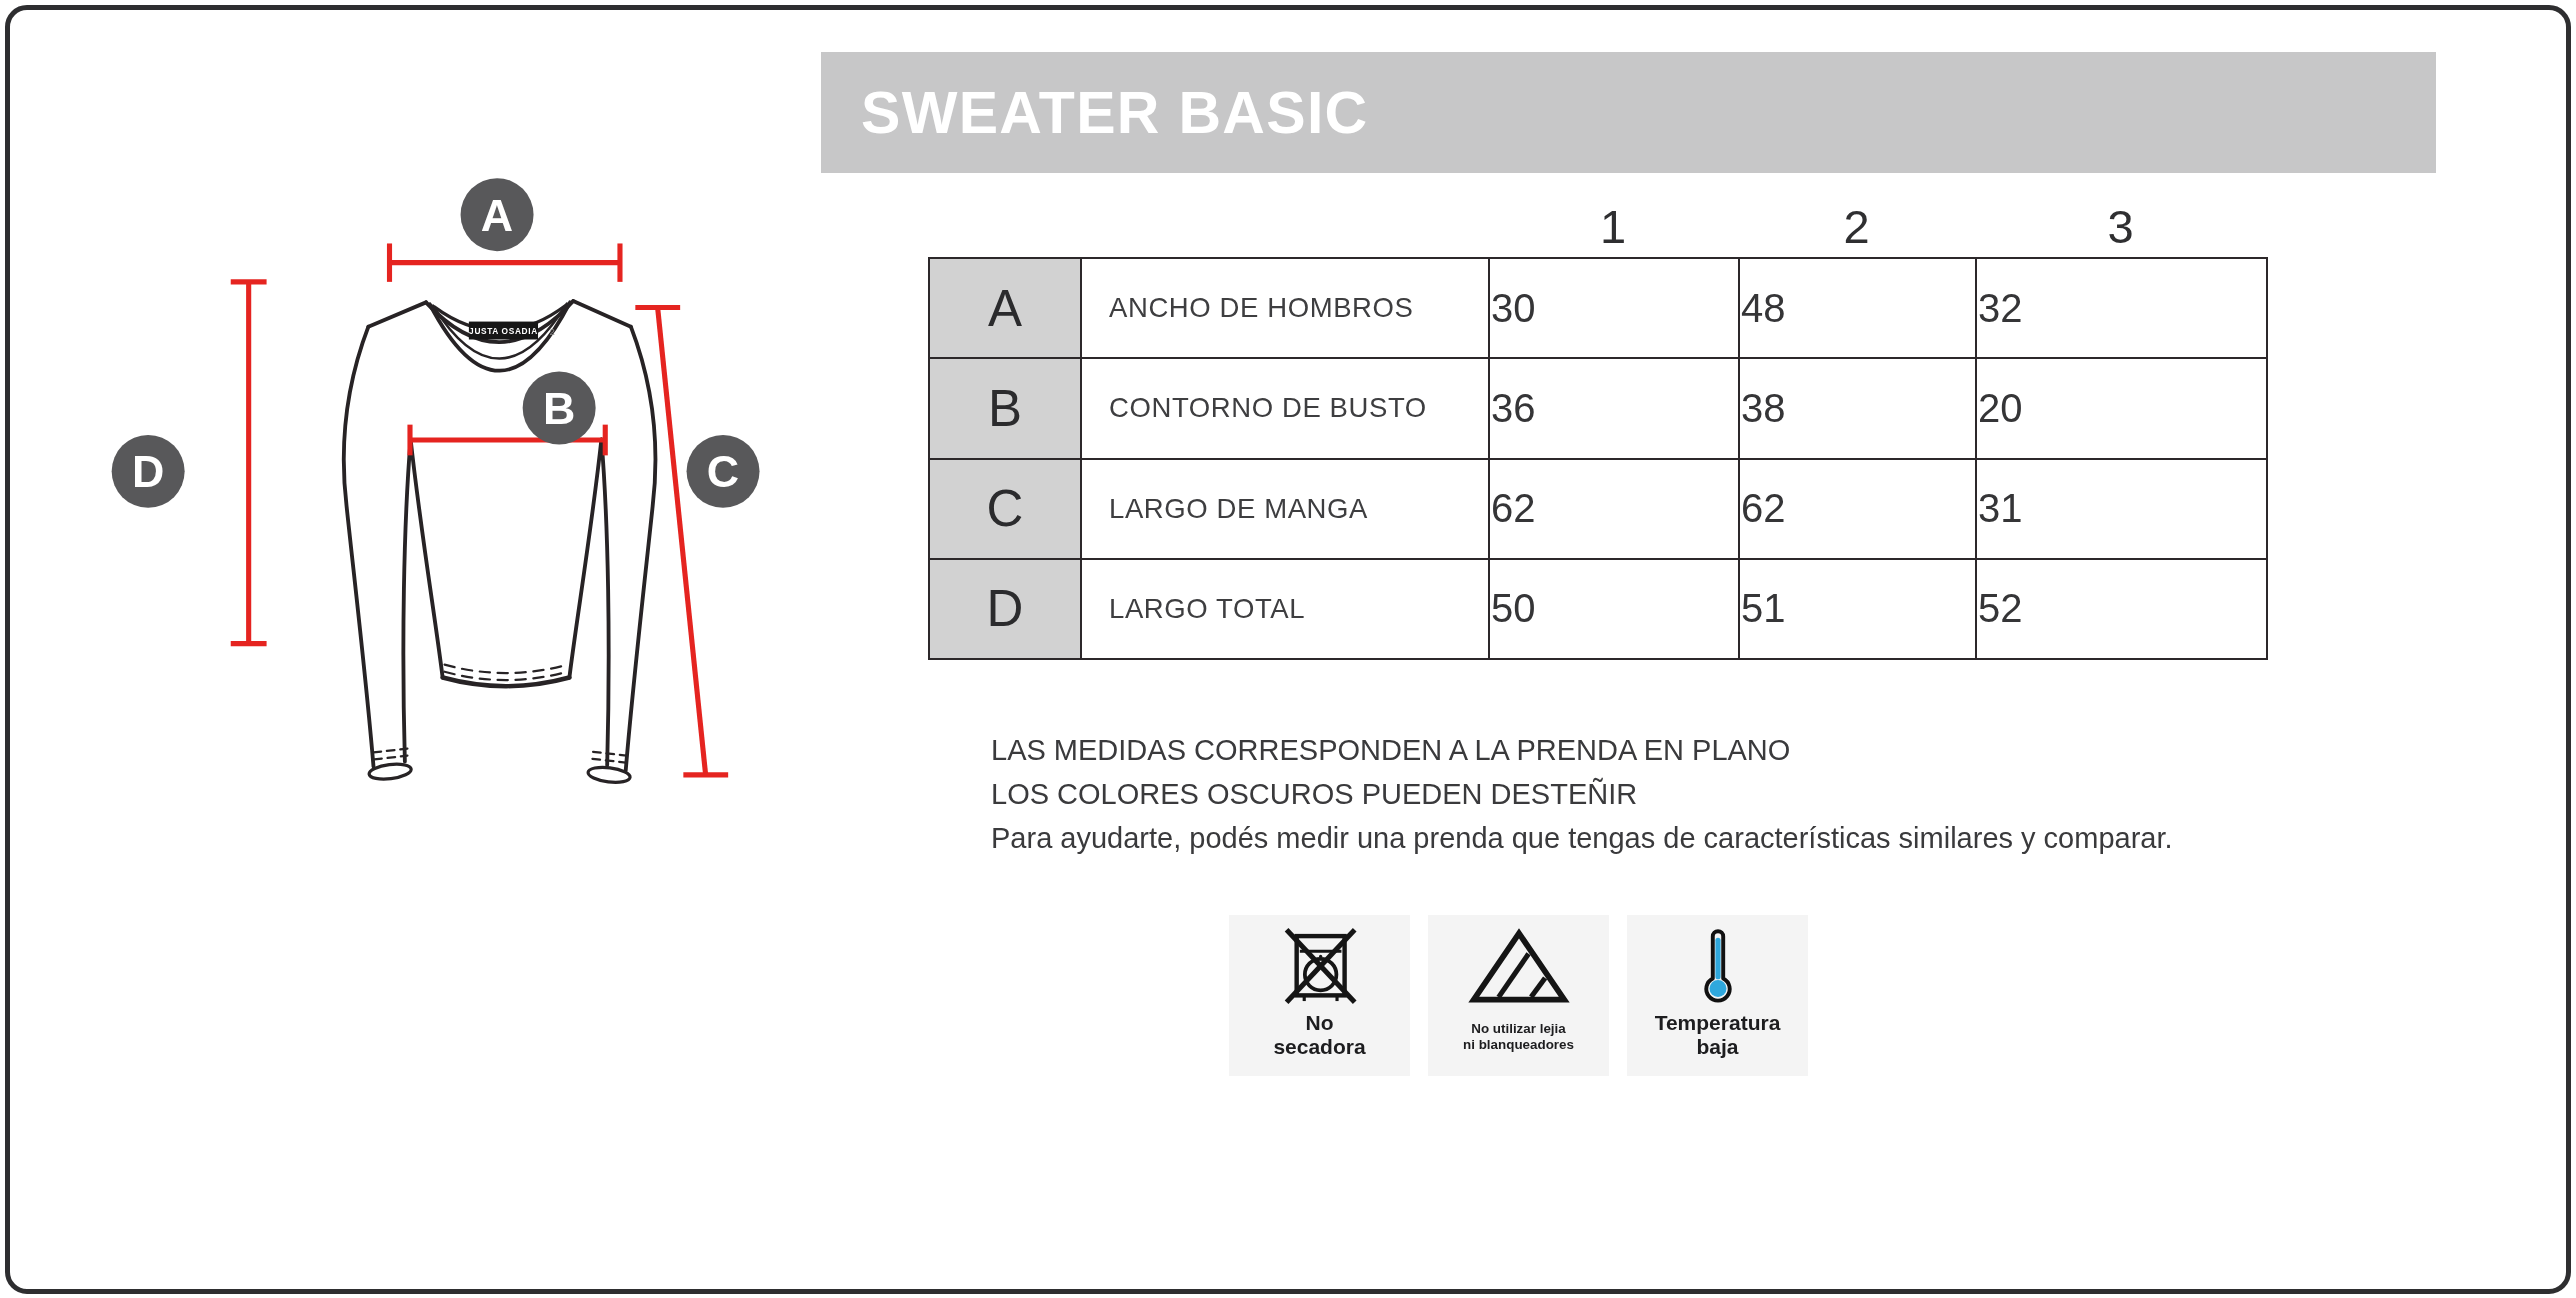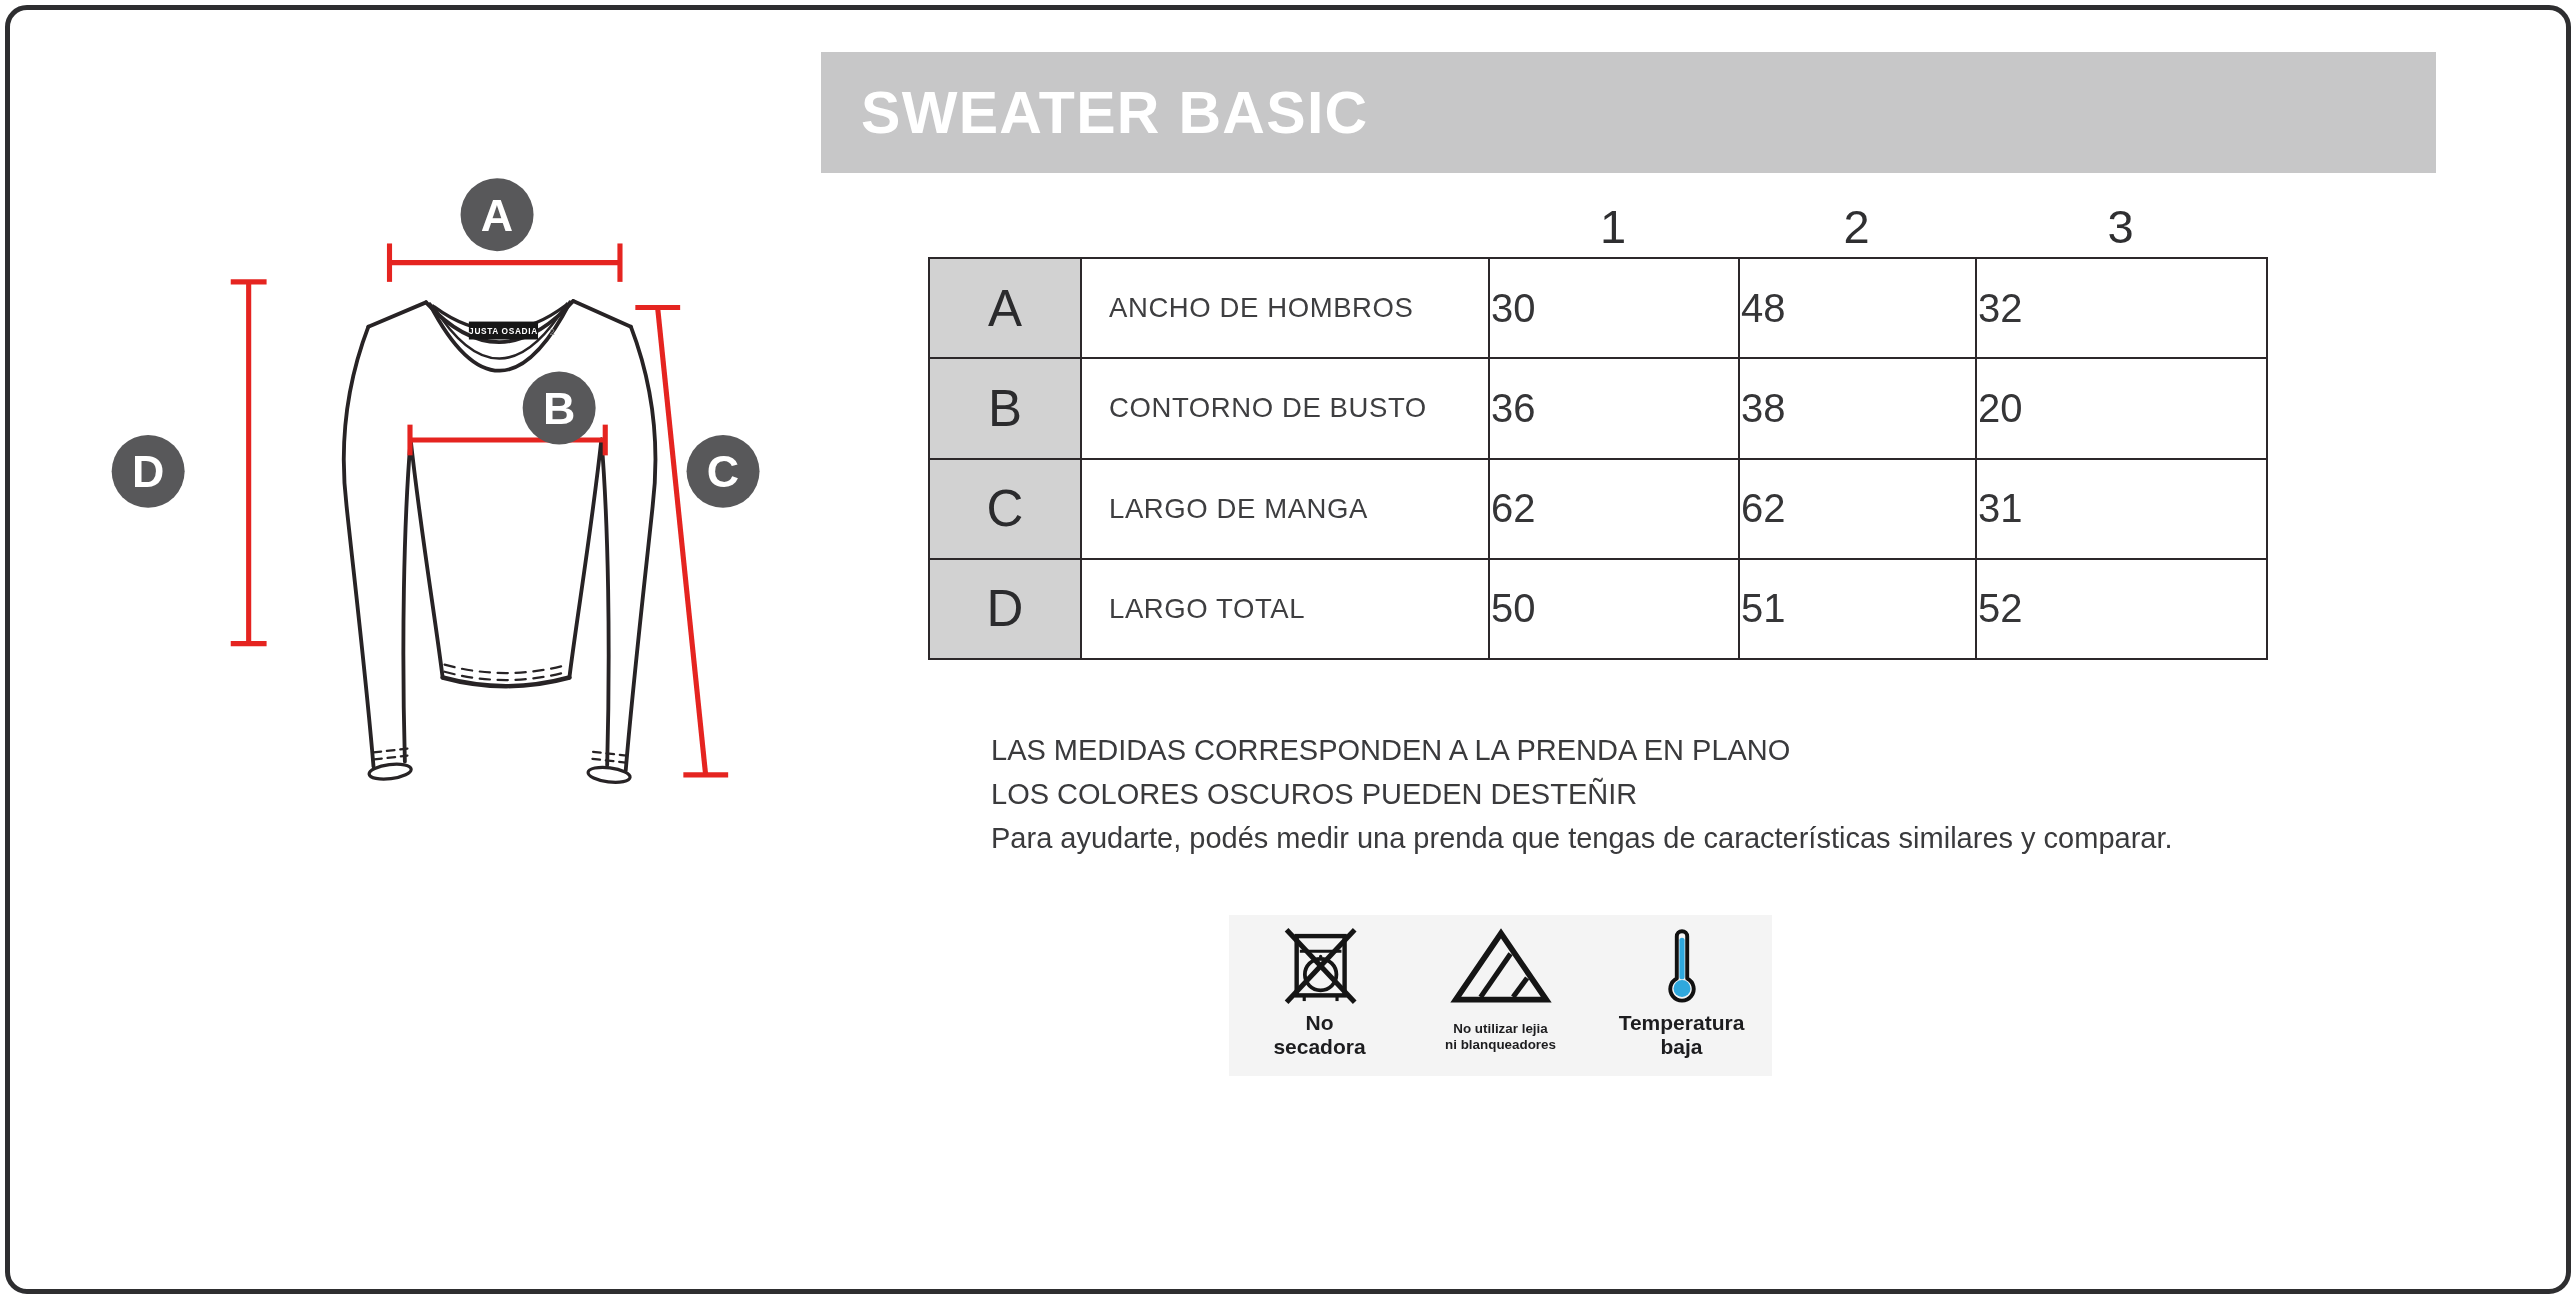--- a/index.html
+++ b/index.html
@@ -27,21 +27,21 @@
   .size-table td{border:2.6px solid #2c282a;box-sizing:border-box;}
   .letter-cell{background:#d2d2d2;text-align:center;font-size:51px;color:#2b2b2d;font-weight:400;}
   .label-cell{padding-left:27px;font-size:27.5px;color:#3e3e40;letter-spacing:0.6px;}
   .value-cell{font-size:40px;color:#353537;}
 
   
   .notes{position:absolute;left:991px;top:728px;color:#3a3a3c;}
   .notes p{margin:0;font-size:29px;line-height:44px;white-space:nowrap;}
 
   
-  .care-strip{position:absolute;left:1229px;top:915px;display:flex;gap:0;}
+  .care-strip{position:absolute;left:1229px;top:915px;display:flex;gap:18px;}
   .care-tile{width:181px;height:161px;background:#f4f4f4;display:flex;flex-direction:column;
              align-items:center;box-sizing:border-box;padding-top:7.7px;}
   .care-iconbox{height:88px;display:flex;align-items:center;justify-content:center;}
   .care-label{font-weight:bold;font-size:21px;line-height:24px;text-align:center;color:#1d1d1f;white-space:pre-line;}
   .care-label.small{font-size:13.4px;line-height:16.6px;font-weight:700;margin-top:10.2px;}
 </style>
 </head>
 <body>
 
 <div class="frame"></div>

